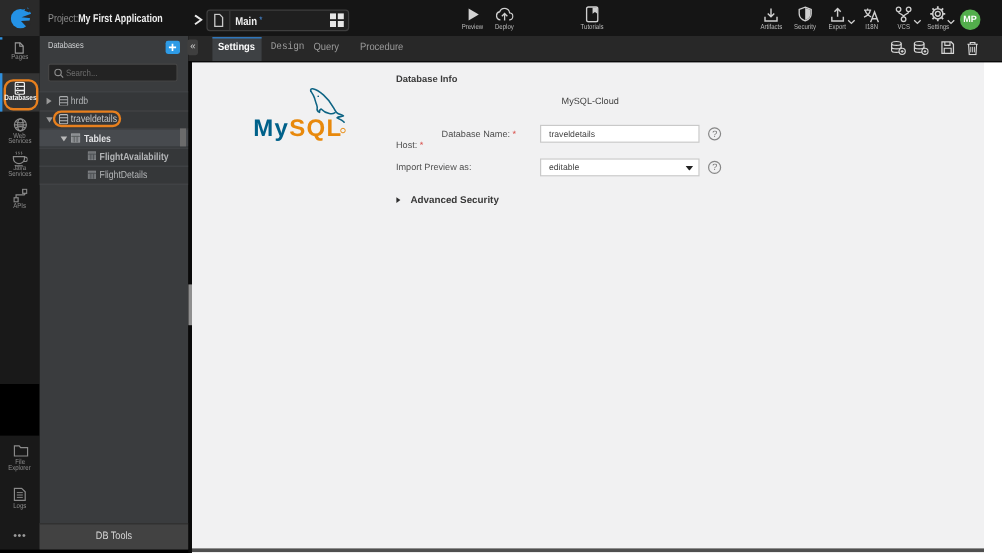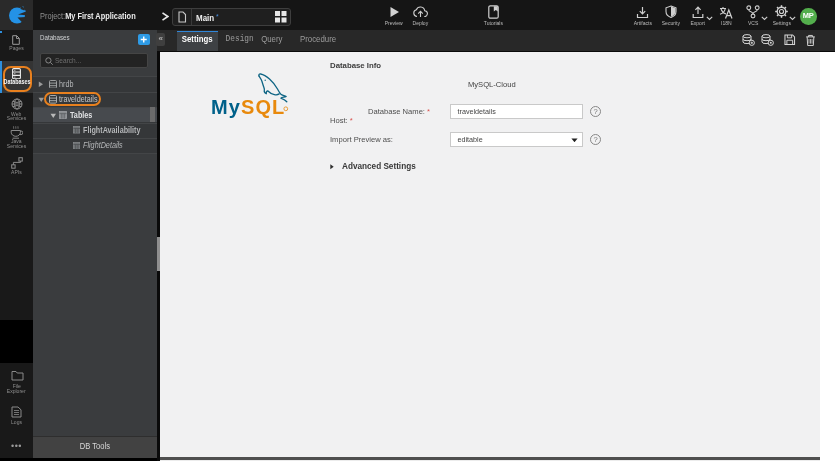--- a/index.html
+++ b/index.html
@@ -232,21 +232,21 @@
   <svg class="abs" style="left:72.6px;top:126.2px;" width="7.5" height="7.5" viewBox="0 0 9 9">
     <rect x="0.5" y="0.5" width="8" height="8" fill="#6e7174" stroke="#8a8d90" stroke-width="0.8"></rect>
     <path d="M0.5,3 h8 M3.2,3 v5.5 M5.9,3 v5.5" stroke="#4a4d50" stroke-width="0.8"></path>
   </svg>
   <div class="abs" style="left:82.7px;top:125.9px;font-size:8.6px;line-height:8.8px;color:#b4b6b8;font-weight:bold;"><span class="cx">FlightAvailability</span></div>
 
   <svg class="abs" style="left:72.6px;top:141.6px;" width="7.5" height="7.5" viewBox="0 0 9 9">
     <rect x="0.5" y="0.5" width="8" height="8" fill="#6e7174" stroke="#8a8d90" stroke-width="0.8"></rect>
     <path d="M0.5,3 h8 M3.2,3 v5.5 M5.9,3 v5.5" stroke="#4a4d50" stroke-width="0.8"></path>
   </svg>
-  <div class="abs" style="left:82.7px;top:141.3px;font-size:8.6px;line-height:8.8px;color:#b4b6b8;font-style:italic;"><span class="cx">FlightDetails</span></div>
+  <div class="abs" style="left:82.7px;top:141.3px;font-size:8.6px;line-height:8.8px;color:#b4b6b8;"><span class="cx">FlightDetails</span></div>
 
   <div class="abs" style="left:149.5px;top:107.3px;width:5px;height:14.5px;background:#6b6b6b;"></div>
   <div class="abs" style="left:157px;top:237px;width:2.6px;height:34px;background:#8f8f8f;z-index:5;"></div>
 
   <div class="abs" style="left:33px;top:435.5px;width:123.5px;height:22.5px;background:#424242;border-top:1px solid #2e2e2e;"></div>
   <div class="abs" style="left:33px;top:441px;width:123.5px;text-align:center;font-size:9px;line-height:11px;color:#d8d8d8;"><span class="cxc">DB Tools</span></div>
   <div class="abs" style="left:0px;top:458px;width:160.3px;height:3px;background:#000;"></div>
 
   <div class="abs" style="left:156.5px;top:30px;width:678.5px;height:20.6px;background:#282828;"></div>
   <div class="abs" style="left:177px;top:31px;width:40.5px;height:19.6px;background:#3e4144;border-top:1.6px solid #2f86d9;"></div>
@@ -309,15 +309,15 @@
   <div class="abs" style="left:449.6px;top:132.4px;width:133px;height:14.7px;background:#fff;border:1px solid #c9c9c9;"></div>
   <div class="abs" style="left:457.5px;top:136.4px;font-size:7.2px;line-height:7.6px;color:#444;">editable</div>
   <svg class="abs" style="left:570.7px;top:137.5px;" width="7" height="4.5" viewBox="0 0 7 4.5">
       <path d="M0.4,0.4 L6.6,0.4 L3.5,4.2 Z" fill="#222"></path>
     </svg>
   <div class="abs" style="left:590px;top:133.7px;width:11.3px;height:11.3px;border:1.2px solid #878787;border-radius:50%;color:#787878;font-size:7.6px;text-align:center;line-height:9px;">?</div>
 
   <svg class="abs" style="left:329.5px;top:164.2px;" width="4" height="5.5" viewBox="0 0 4 5.5">
       <path d="M0.3,0.3 L3.7,2.75 L0.3,5.2 Z" fill="#2e2e2e"></path>
     </svg>
-  <div class="abs" style="left:342px;top:162.9px;font-size:8.2px;line-height:8.8px;font-weight:bold;color:#383838;">Advanced Settings</div>
+  <div class="abs" style="left:342px;top:162.9px;font-size:8.2px;line-height:8.8px;font-weight:bold;color:#383838;">Advanced Security</div>
 
 </div>
 
 </body></html>

